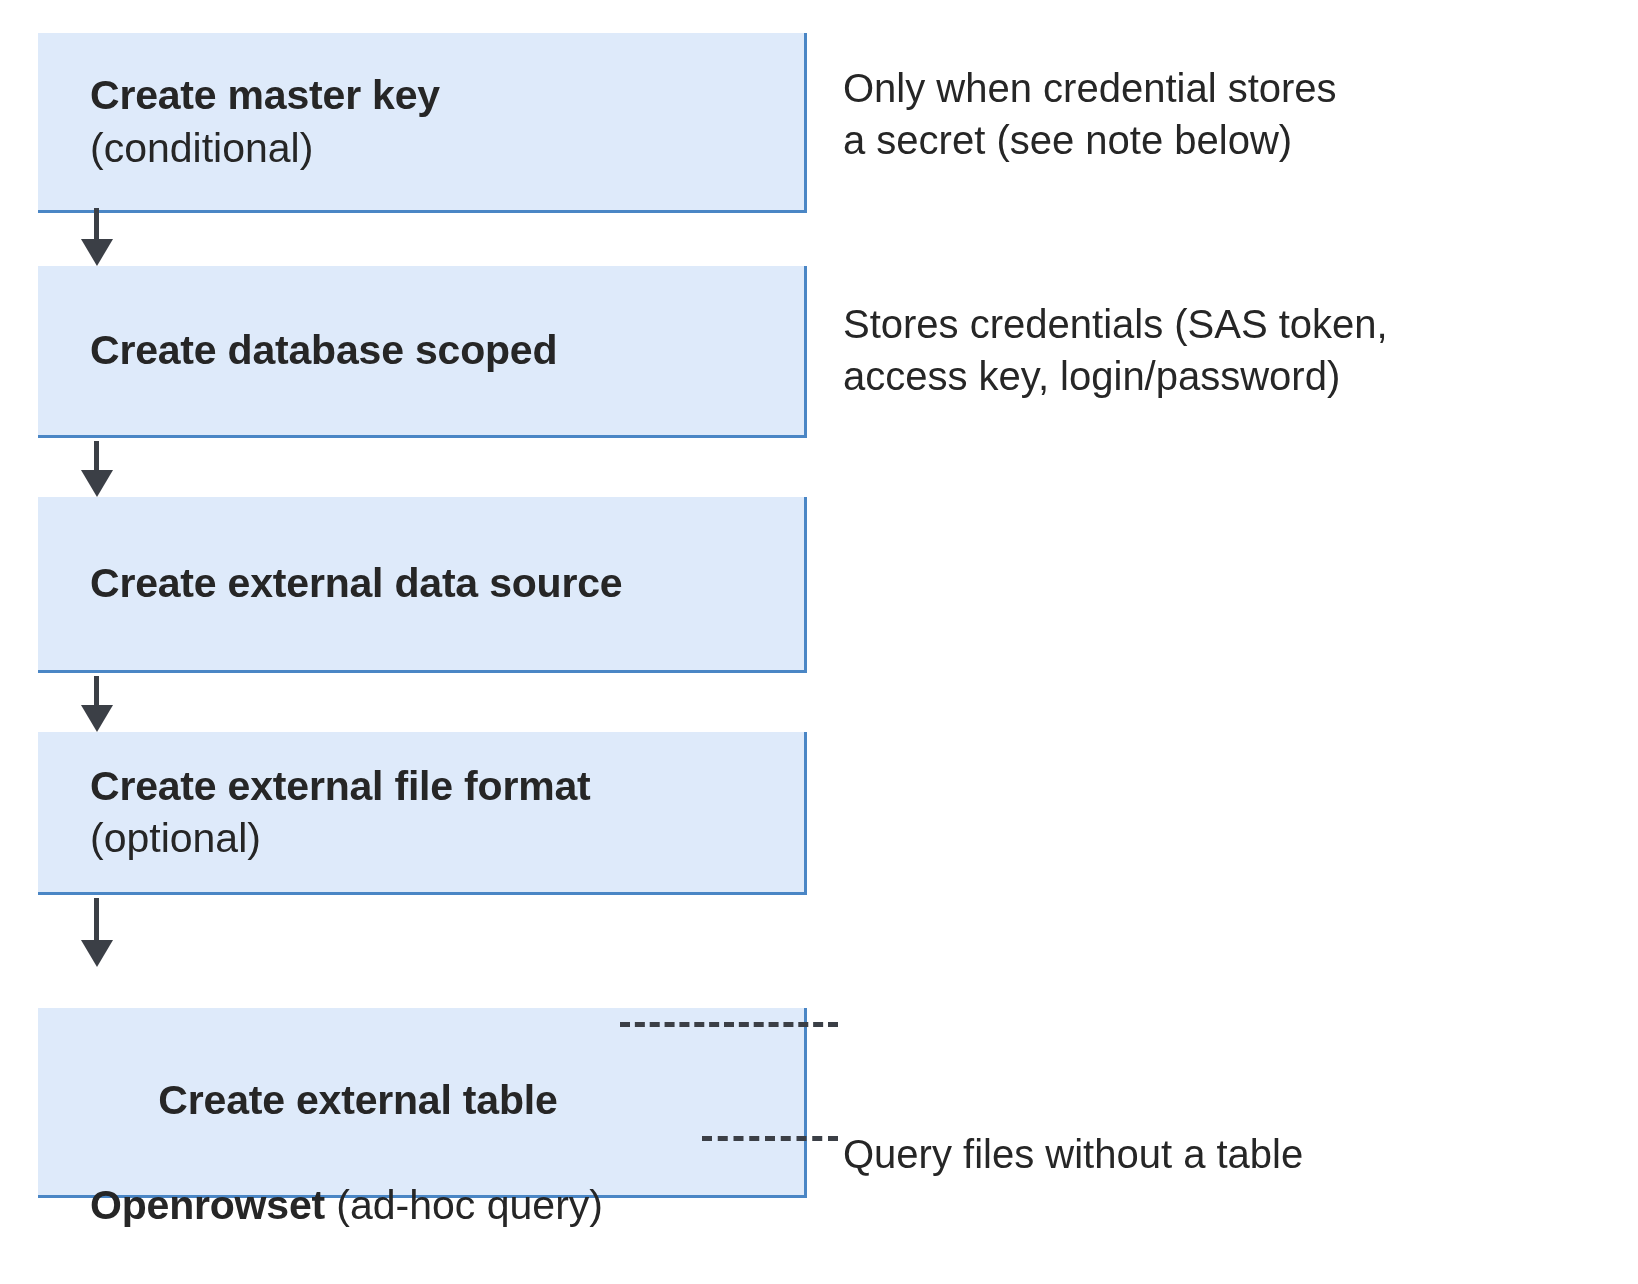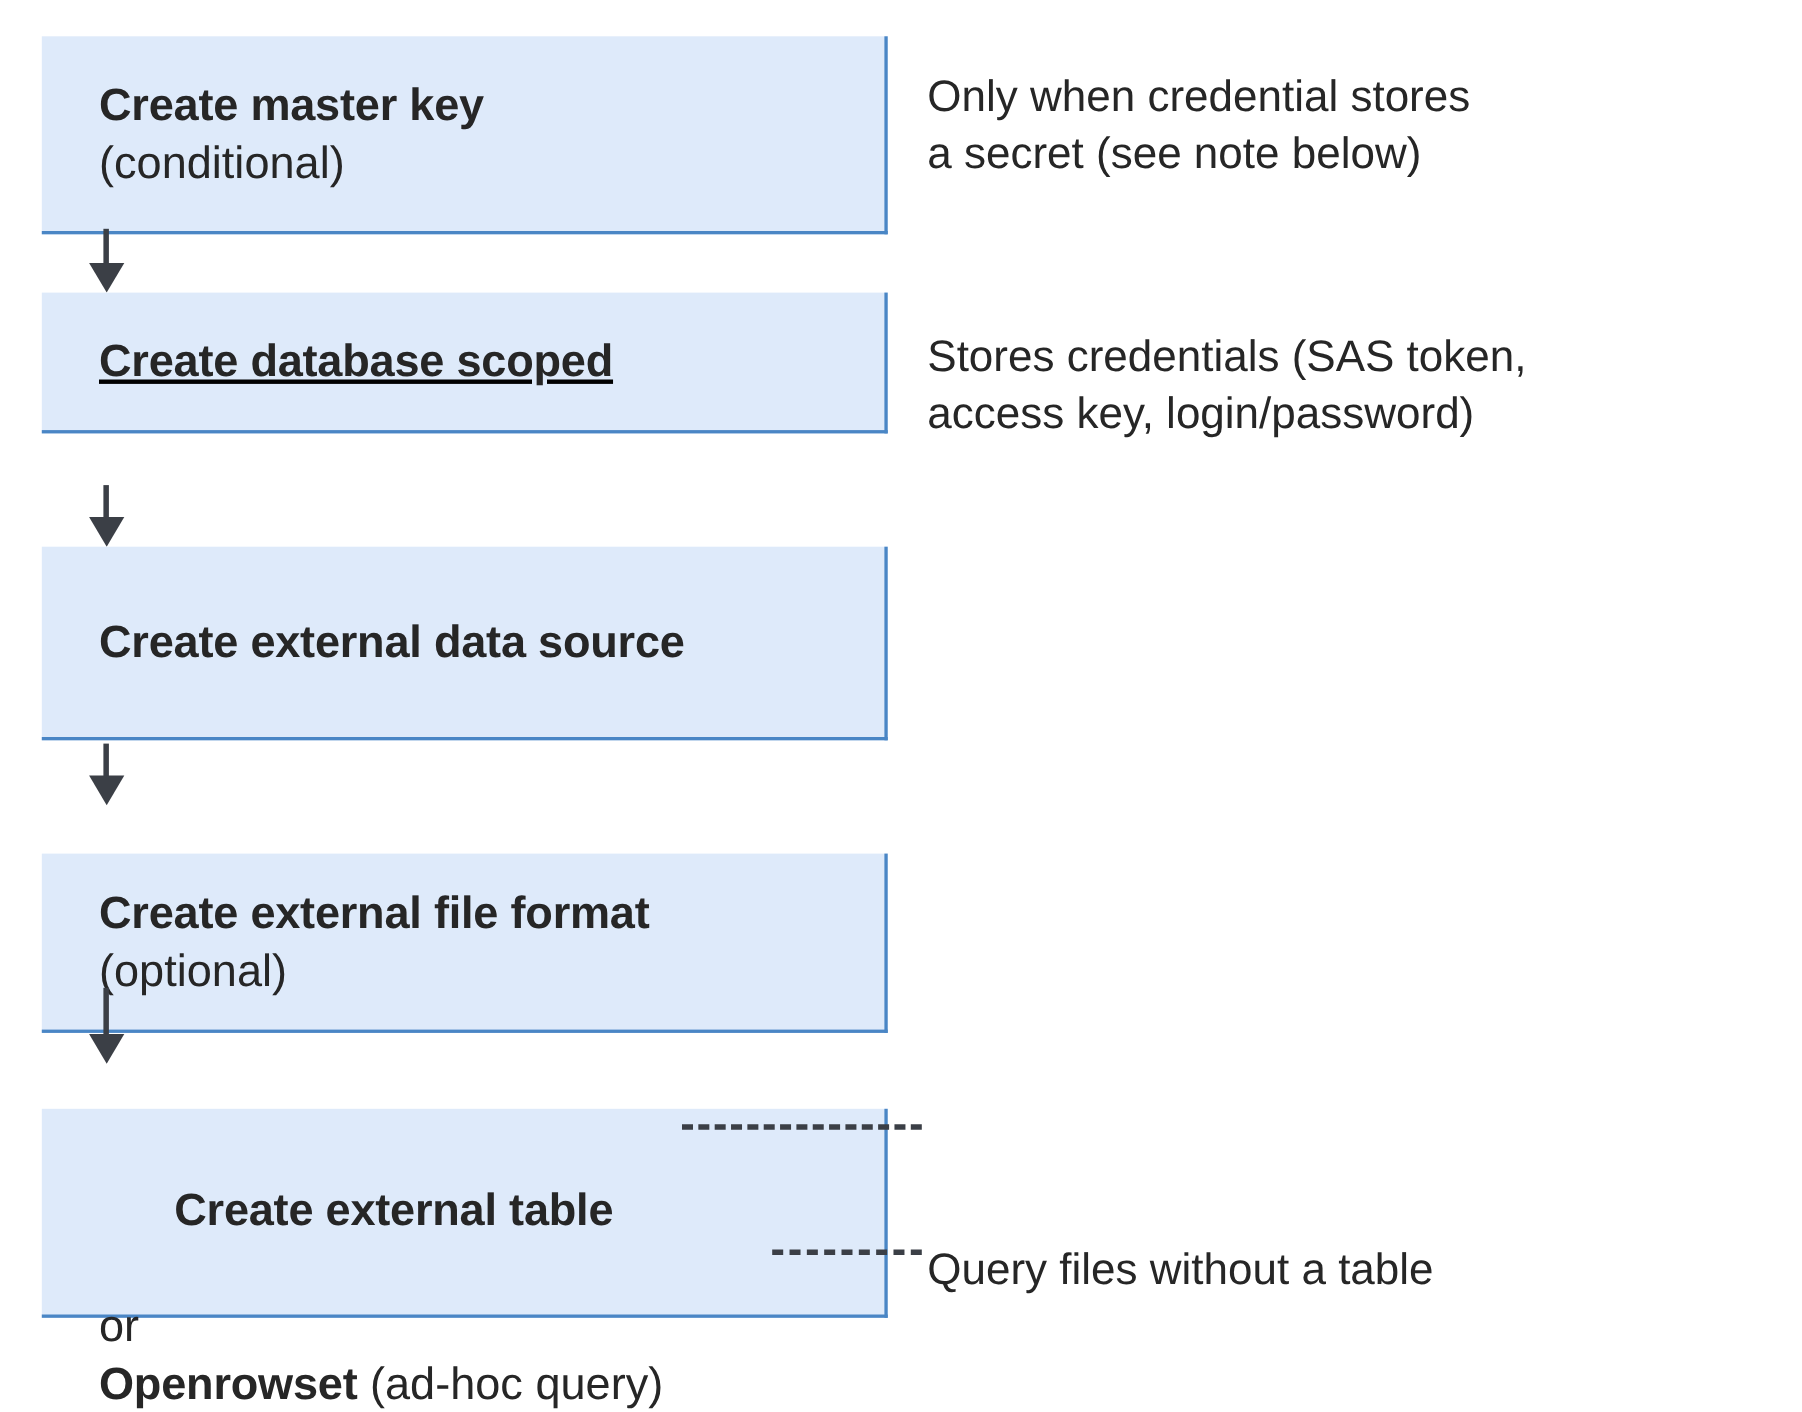--- a/index.html
+++ b/index.html
@@ -102,55 +102,54 @@
     <div class="line reg">(conditional)</div>
   </div>
   <div class="note" style="top:62px;">Only when credential stores
 a secret (see note below)</div>
 
   <div class="arrow" style="top:208px; height:58px;">
     <div class="shaft" style="height:33px;"></div>
     <div class="head" style="top:31px;"></div>
   </div>
 
-  <div class="node" style="top:266px; height:128px;text-decoration:underline;">
+  <div class="node" style="top:266px; height:172px;">
     <div class="line bold">Create database scoped</div>
   </div>
   <div class="note" style="top:298px;">Stores credentials (SAS token,
 access key, login/password)</div>
 
   <div class="arrow" style="top:441px; height:56px;">
     <div class="shaft" style="height:31px;"></div>
     <div class="head" style="top:29px;"></div>
   </div>
 
   <div class="node" style="top:497px; height:176px;">
     <div class="line bold">Create external data source</div>
   </div>
 
   <div class="arrow" style="top:676px; height:56px;">
     <div class="shaft" style="height:31px;"></div>
     <div class="head" style="top:29px;"></div>
   </div>
 
-  <div class="node" style="top:732px; height:163px;margin-top:44px;">
+  <div class="node" style="top:732px; height:163px;">
     <div class="line bold">Create external file format</div>
     <div class="line reg">(optional)</div>
   </div>
 
   <div class="arrow" style="top:898px; height:70px;">
     <div class="shaft" style="height:44px;"></div>
     <div class="head" style="top:42px;"></div>
   </div>
 
   <div class="node" style="top:1008px; height:190px; padding-left:52px; justify-content:flex-start; padding-top:14px;">
     <div class="line">
       <span class="run-bold">Create external table</span>
     </div>
-    <div class="line reg">or</div>
     <div class="line"><span class="run-bold">Openrowset</span><span class="run-reg"> (ad-hoc query)</span></div>
   </div>
 
   <div class="dash" style="top:1022px; left:620px; width:218px;"></div>
 
   <div class="dash" style="top:1136px; left:702px; width:136px;"></div>
   <div class="note" style="top:1113px;margin-top:15px;">Query files without a table</div>
 
 </div>
 

